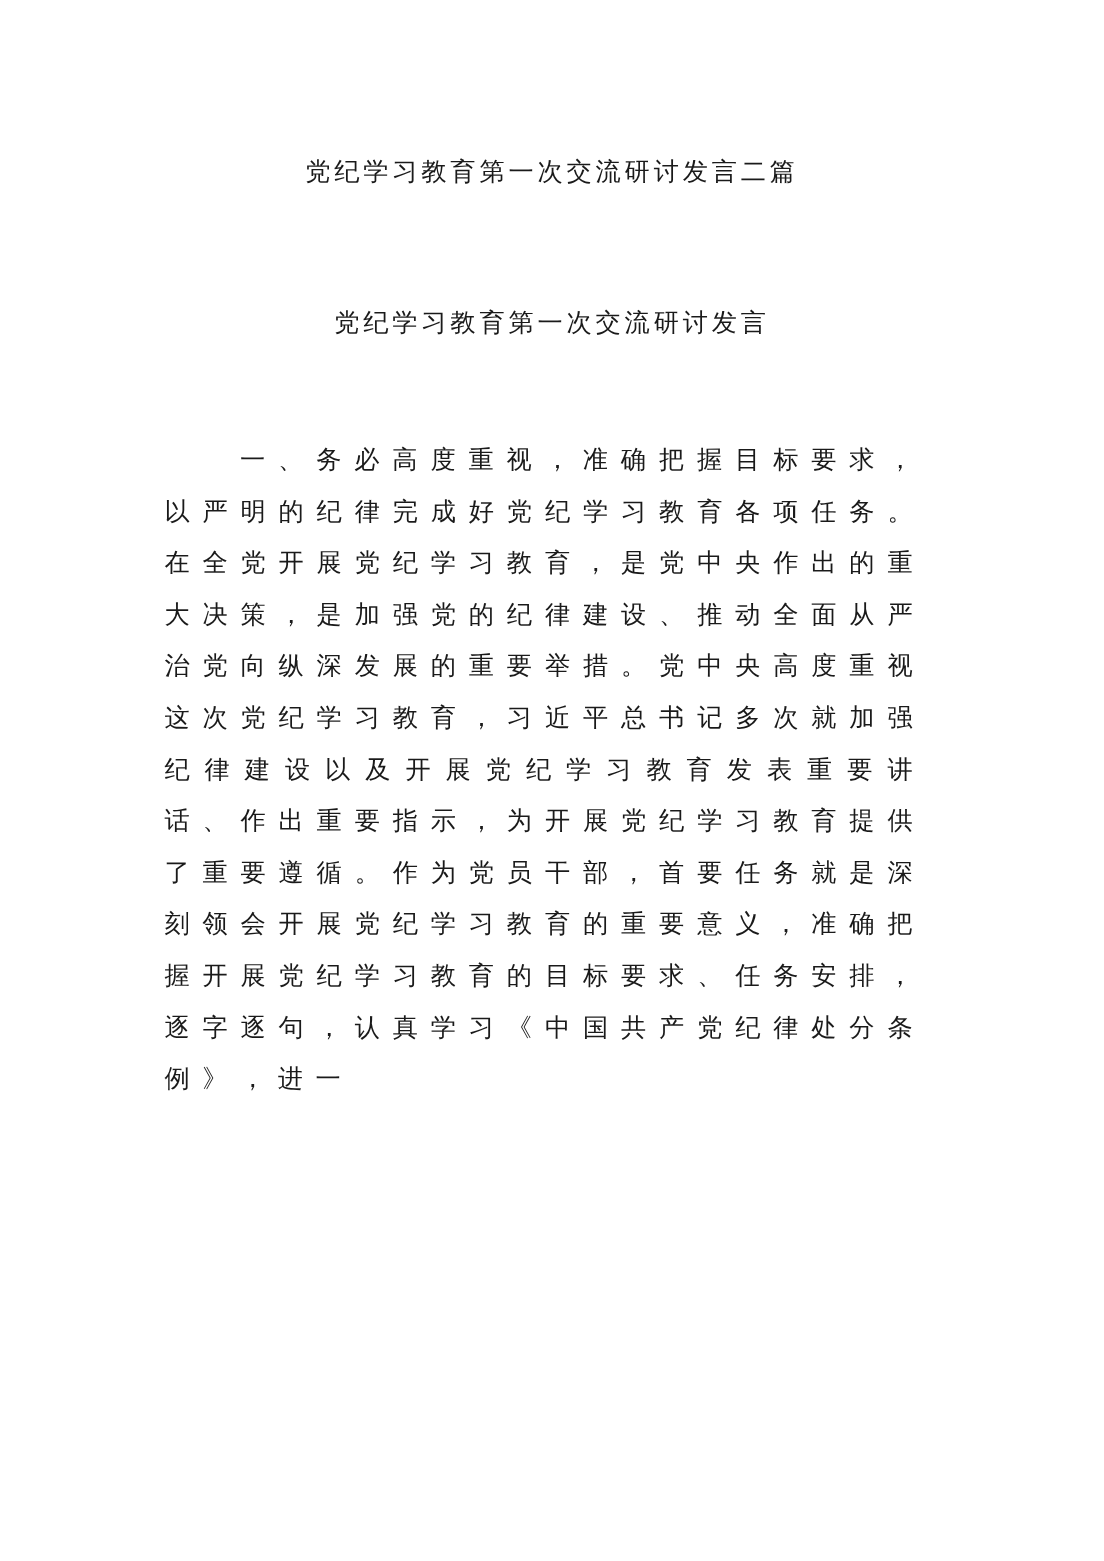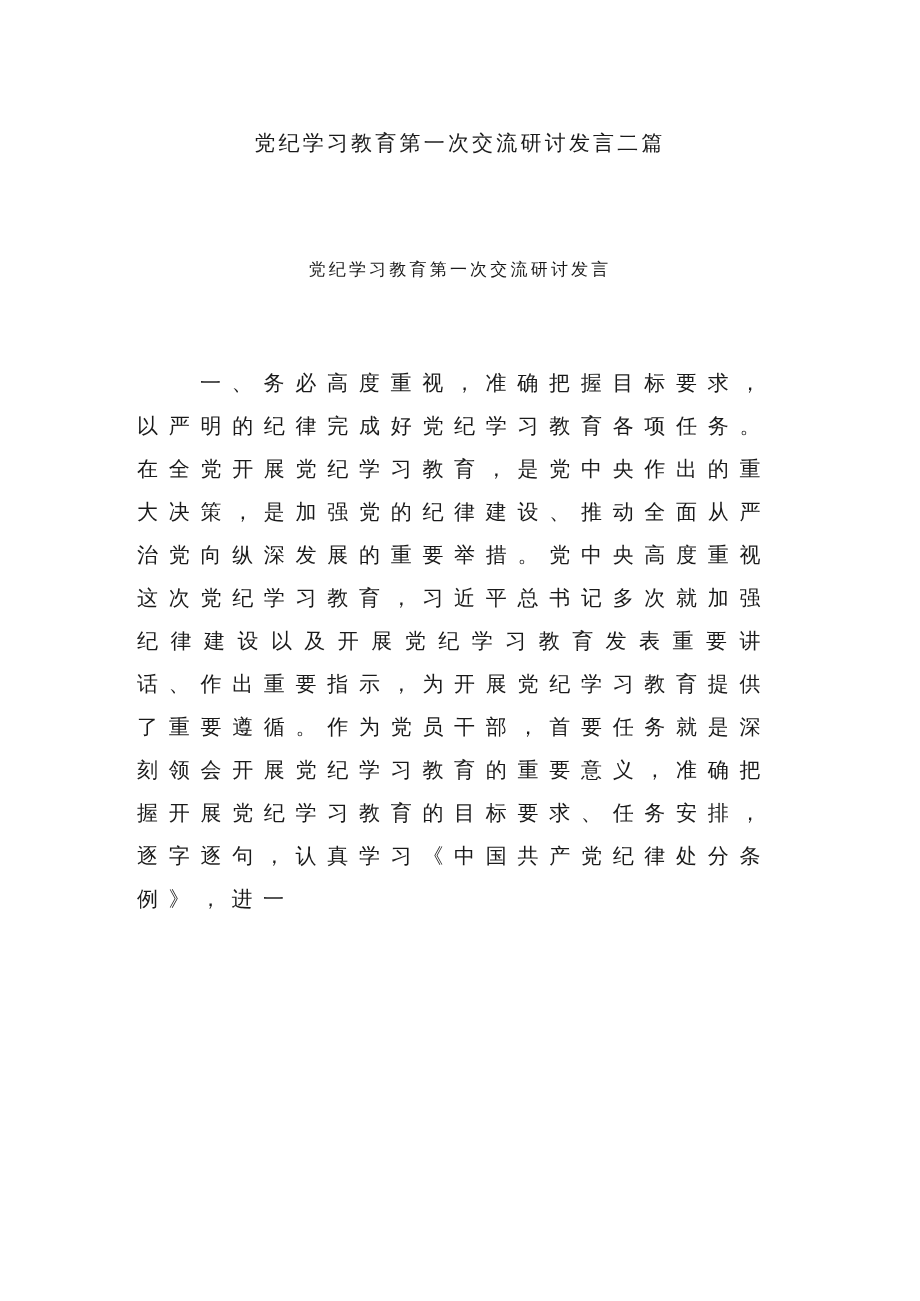--- a/index.html
+++ b/index.html
@@ -34,21 +34,21 @@
     line-height: 30px;
     font-weight: normal;
     margin: 0;
   }
   .sub-title {
     position: absolute;
     top: 254px;
     left: 0;
     width: 920px;
     text-align: center;
-    font-size: 17px;
+    font-size: 21px;
     letter-spacing: 3.2px;
     line-height: 30px;
     font-weight: normal;
     margin: 0;
   }
   .body {
     position: absolute;
     top: 362px;
     left: 137px;
     width: 634px;

